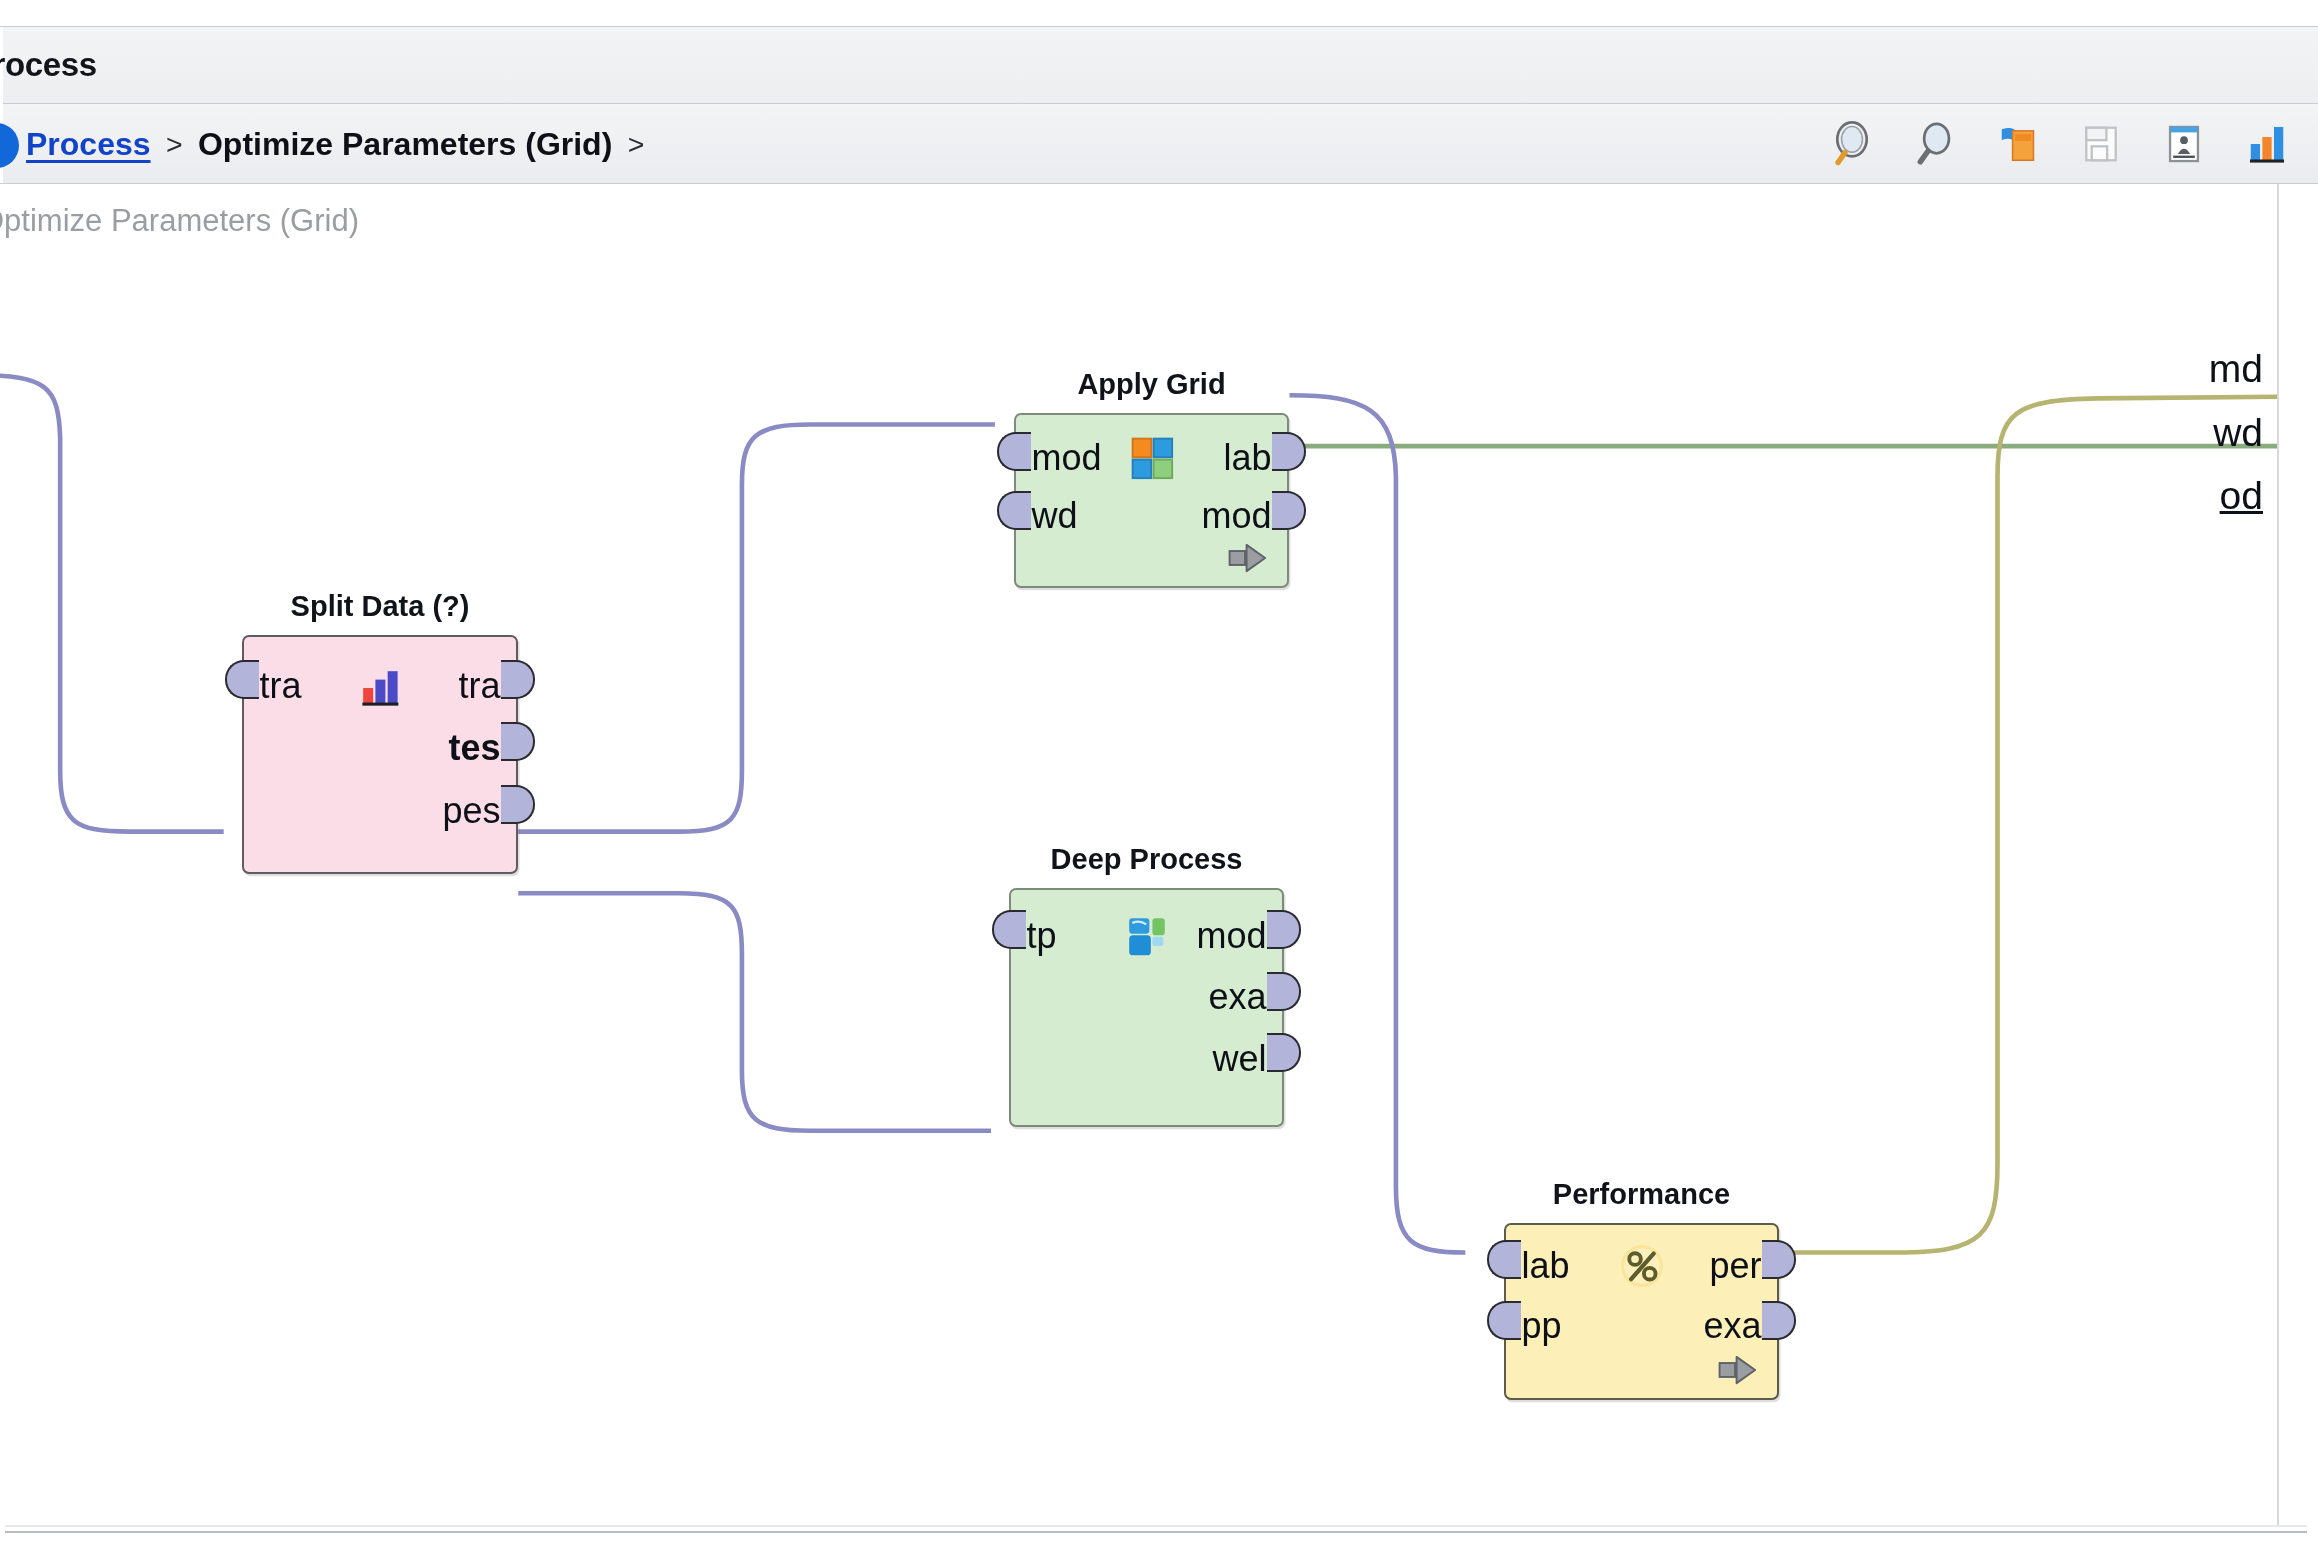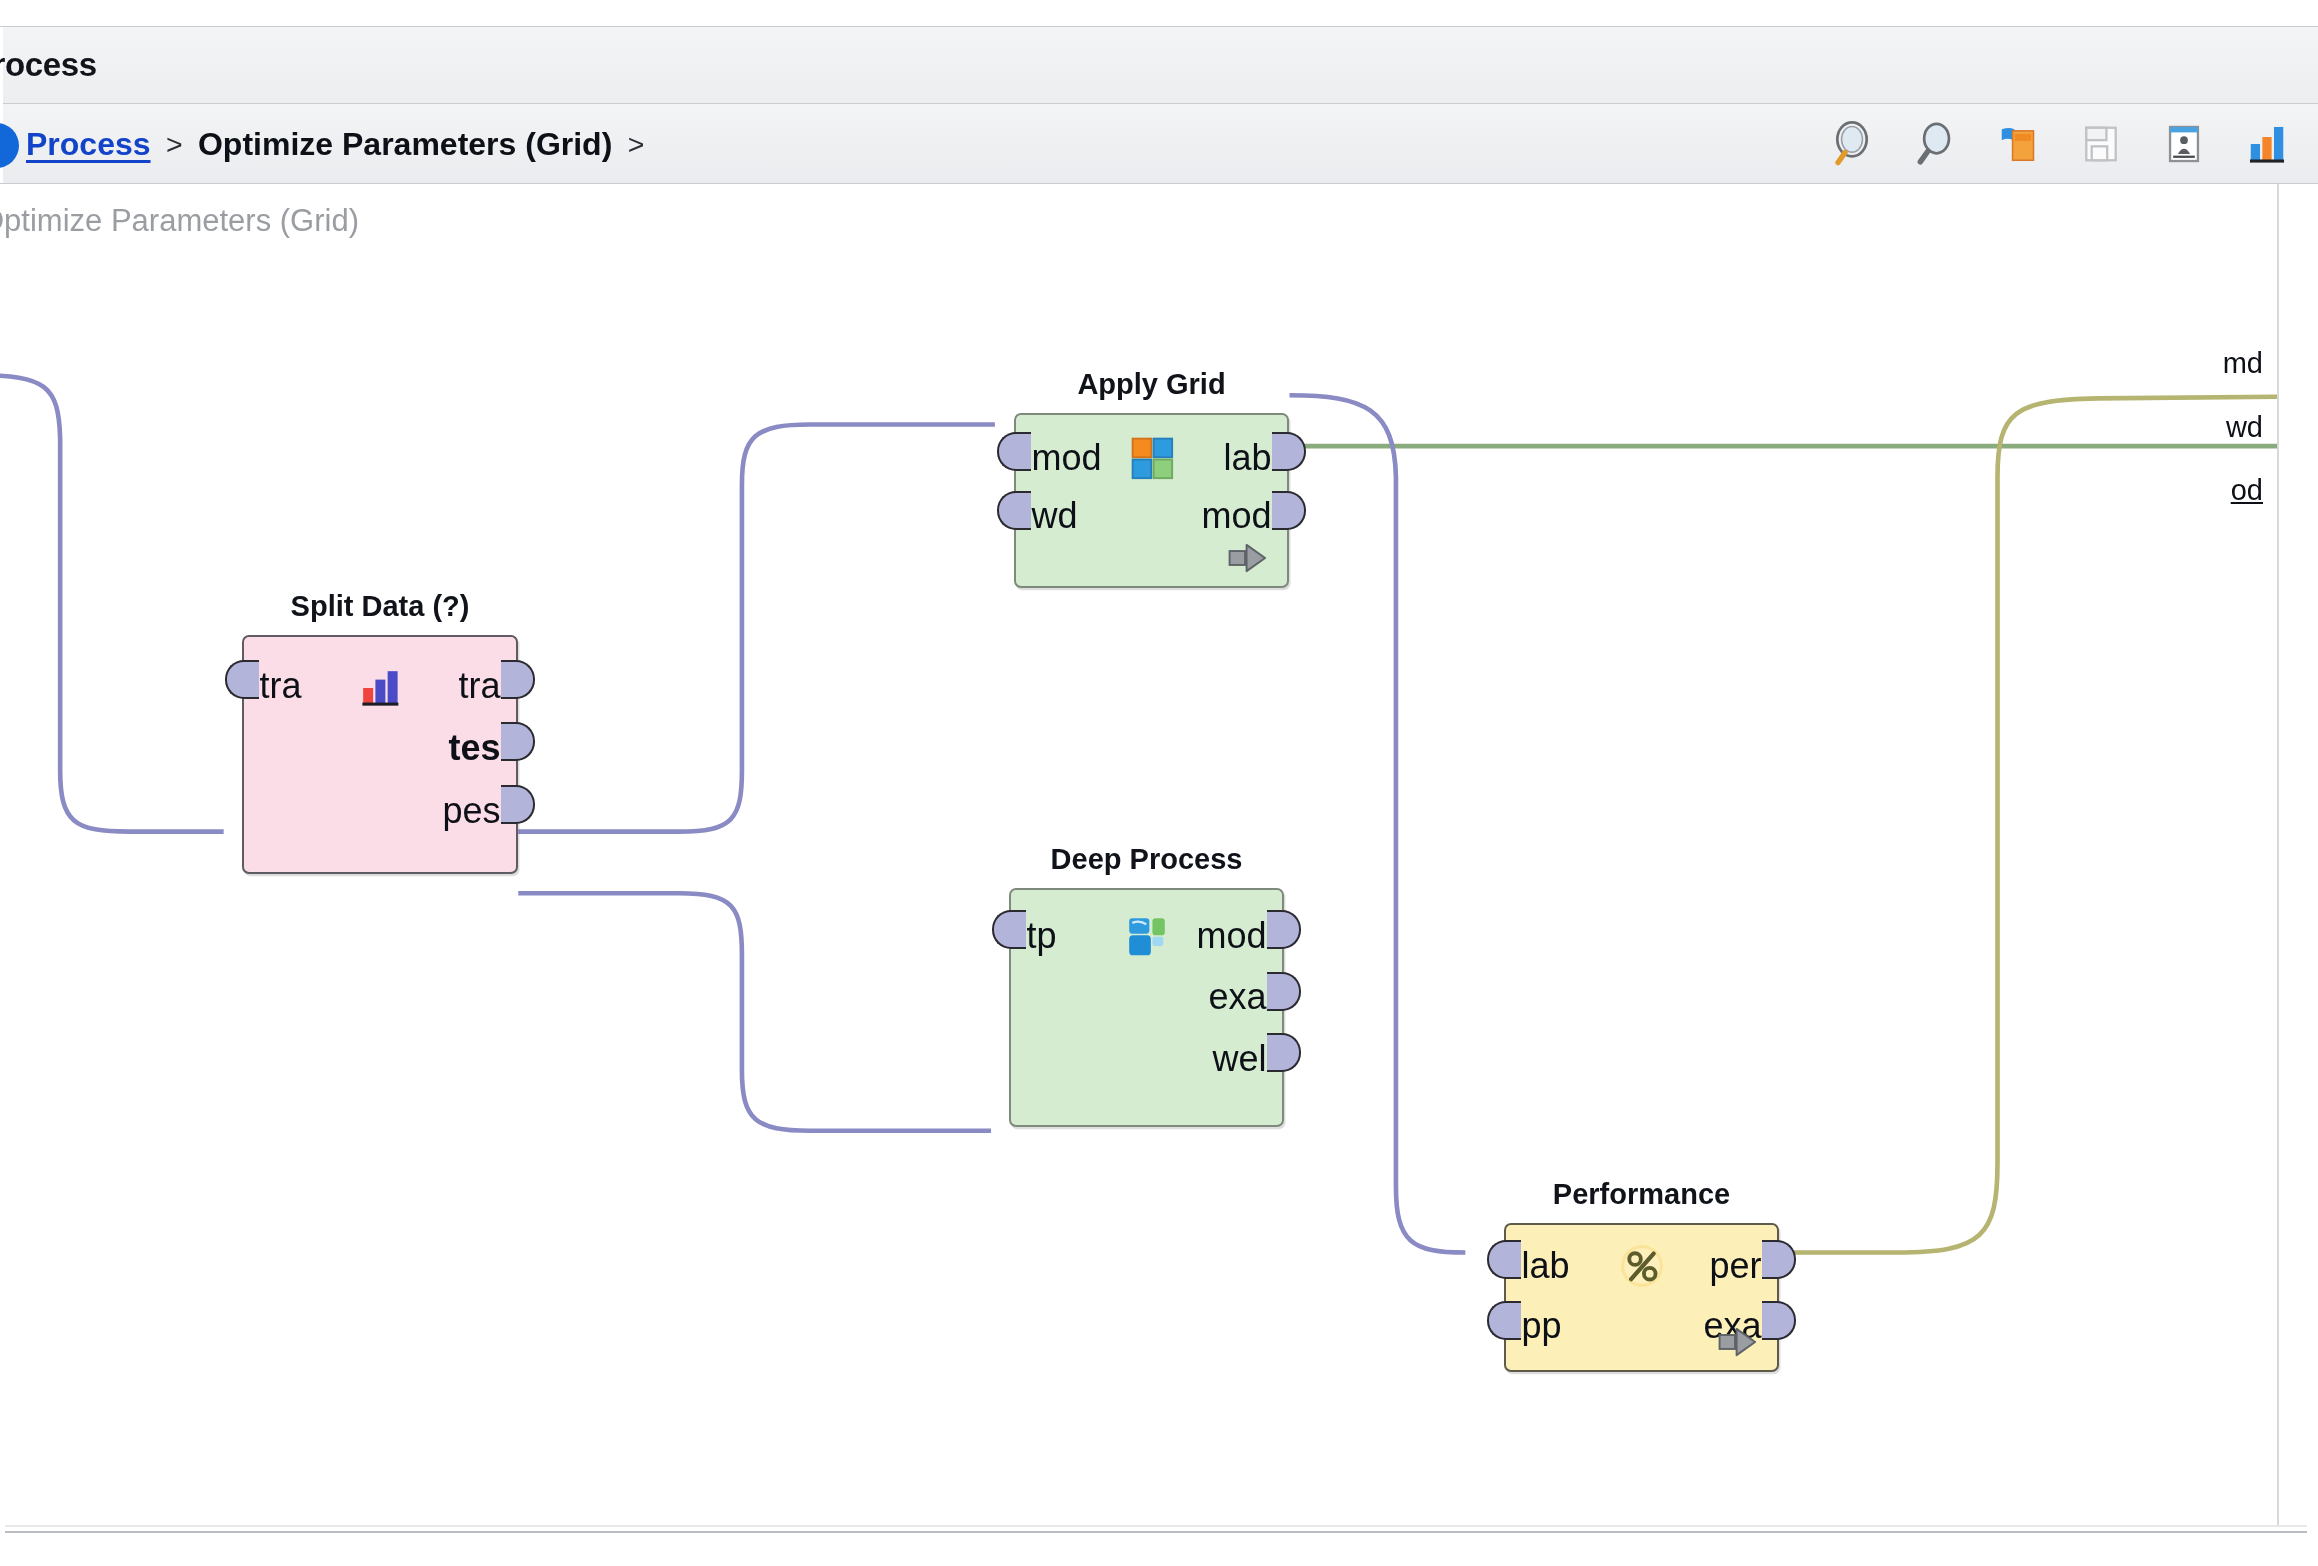--- a/index.html
+++ b/index.html
@@ -126,21 +126,21 @@
   .plabel.r{right:15.4px;}
 
   .op-icon{position:absolute;left:50%;transform:translateX(-50%);}
 
   .breakpoint{
     position:absolute;right:10.8px;bottom:10.8px;width:48px;height:34px;
   }
 
   
   .edge-label{
-    position:absolute;font-size:29px;color:#0d1016;text-align:center;
+    position:absolute;font-size:39px;color:#0d1016;text-align:center;
     white-space:nowrap;
   }
 </style>
 </head>
 <body>
 
 <div id="app">
 
   <div class="panel-outer">
 
@@ -323,21 +323,21 @@
               <rect x="38" y="8" width="16" height="22" rx="4" fill="#74c464"></rect>
               <rect x="8" y="30" width="28" height="26" rx="5" fill="#1f8ed6"></rect>
               <rect x="38" y="32" width="14" height="12" rx="3" fill="#9fd8f2"></rect>
               <path d="M12 14 q10 -4 18 2" stroke="#cfe9f8" stroke-width="3" fill="none"></path>
             </svg>
           </div>
 
         </div>
       </div>
 
-      <div class="op op-yellow" style="left:1504px;top:1039px;width:275px;height:149px;">
+      <div class="op op-yellow" style="left:1504px;top:1039px;width:275px;height:177px;">
         <div class="op-title">Performance</div>
         <div class="op-body">
 
           <div class="port in" style="top:15.4px;"></div>
           <div class="plabel l" style="top:23px;">lab</div>
 
           <div class="port in" style="top:76px;"></div>
           <div class="plabel l" style="top:83px;">pp</div>
 
           <div class="port out" style="top:15.4px;"></div>

